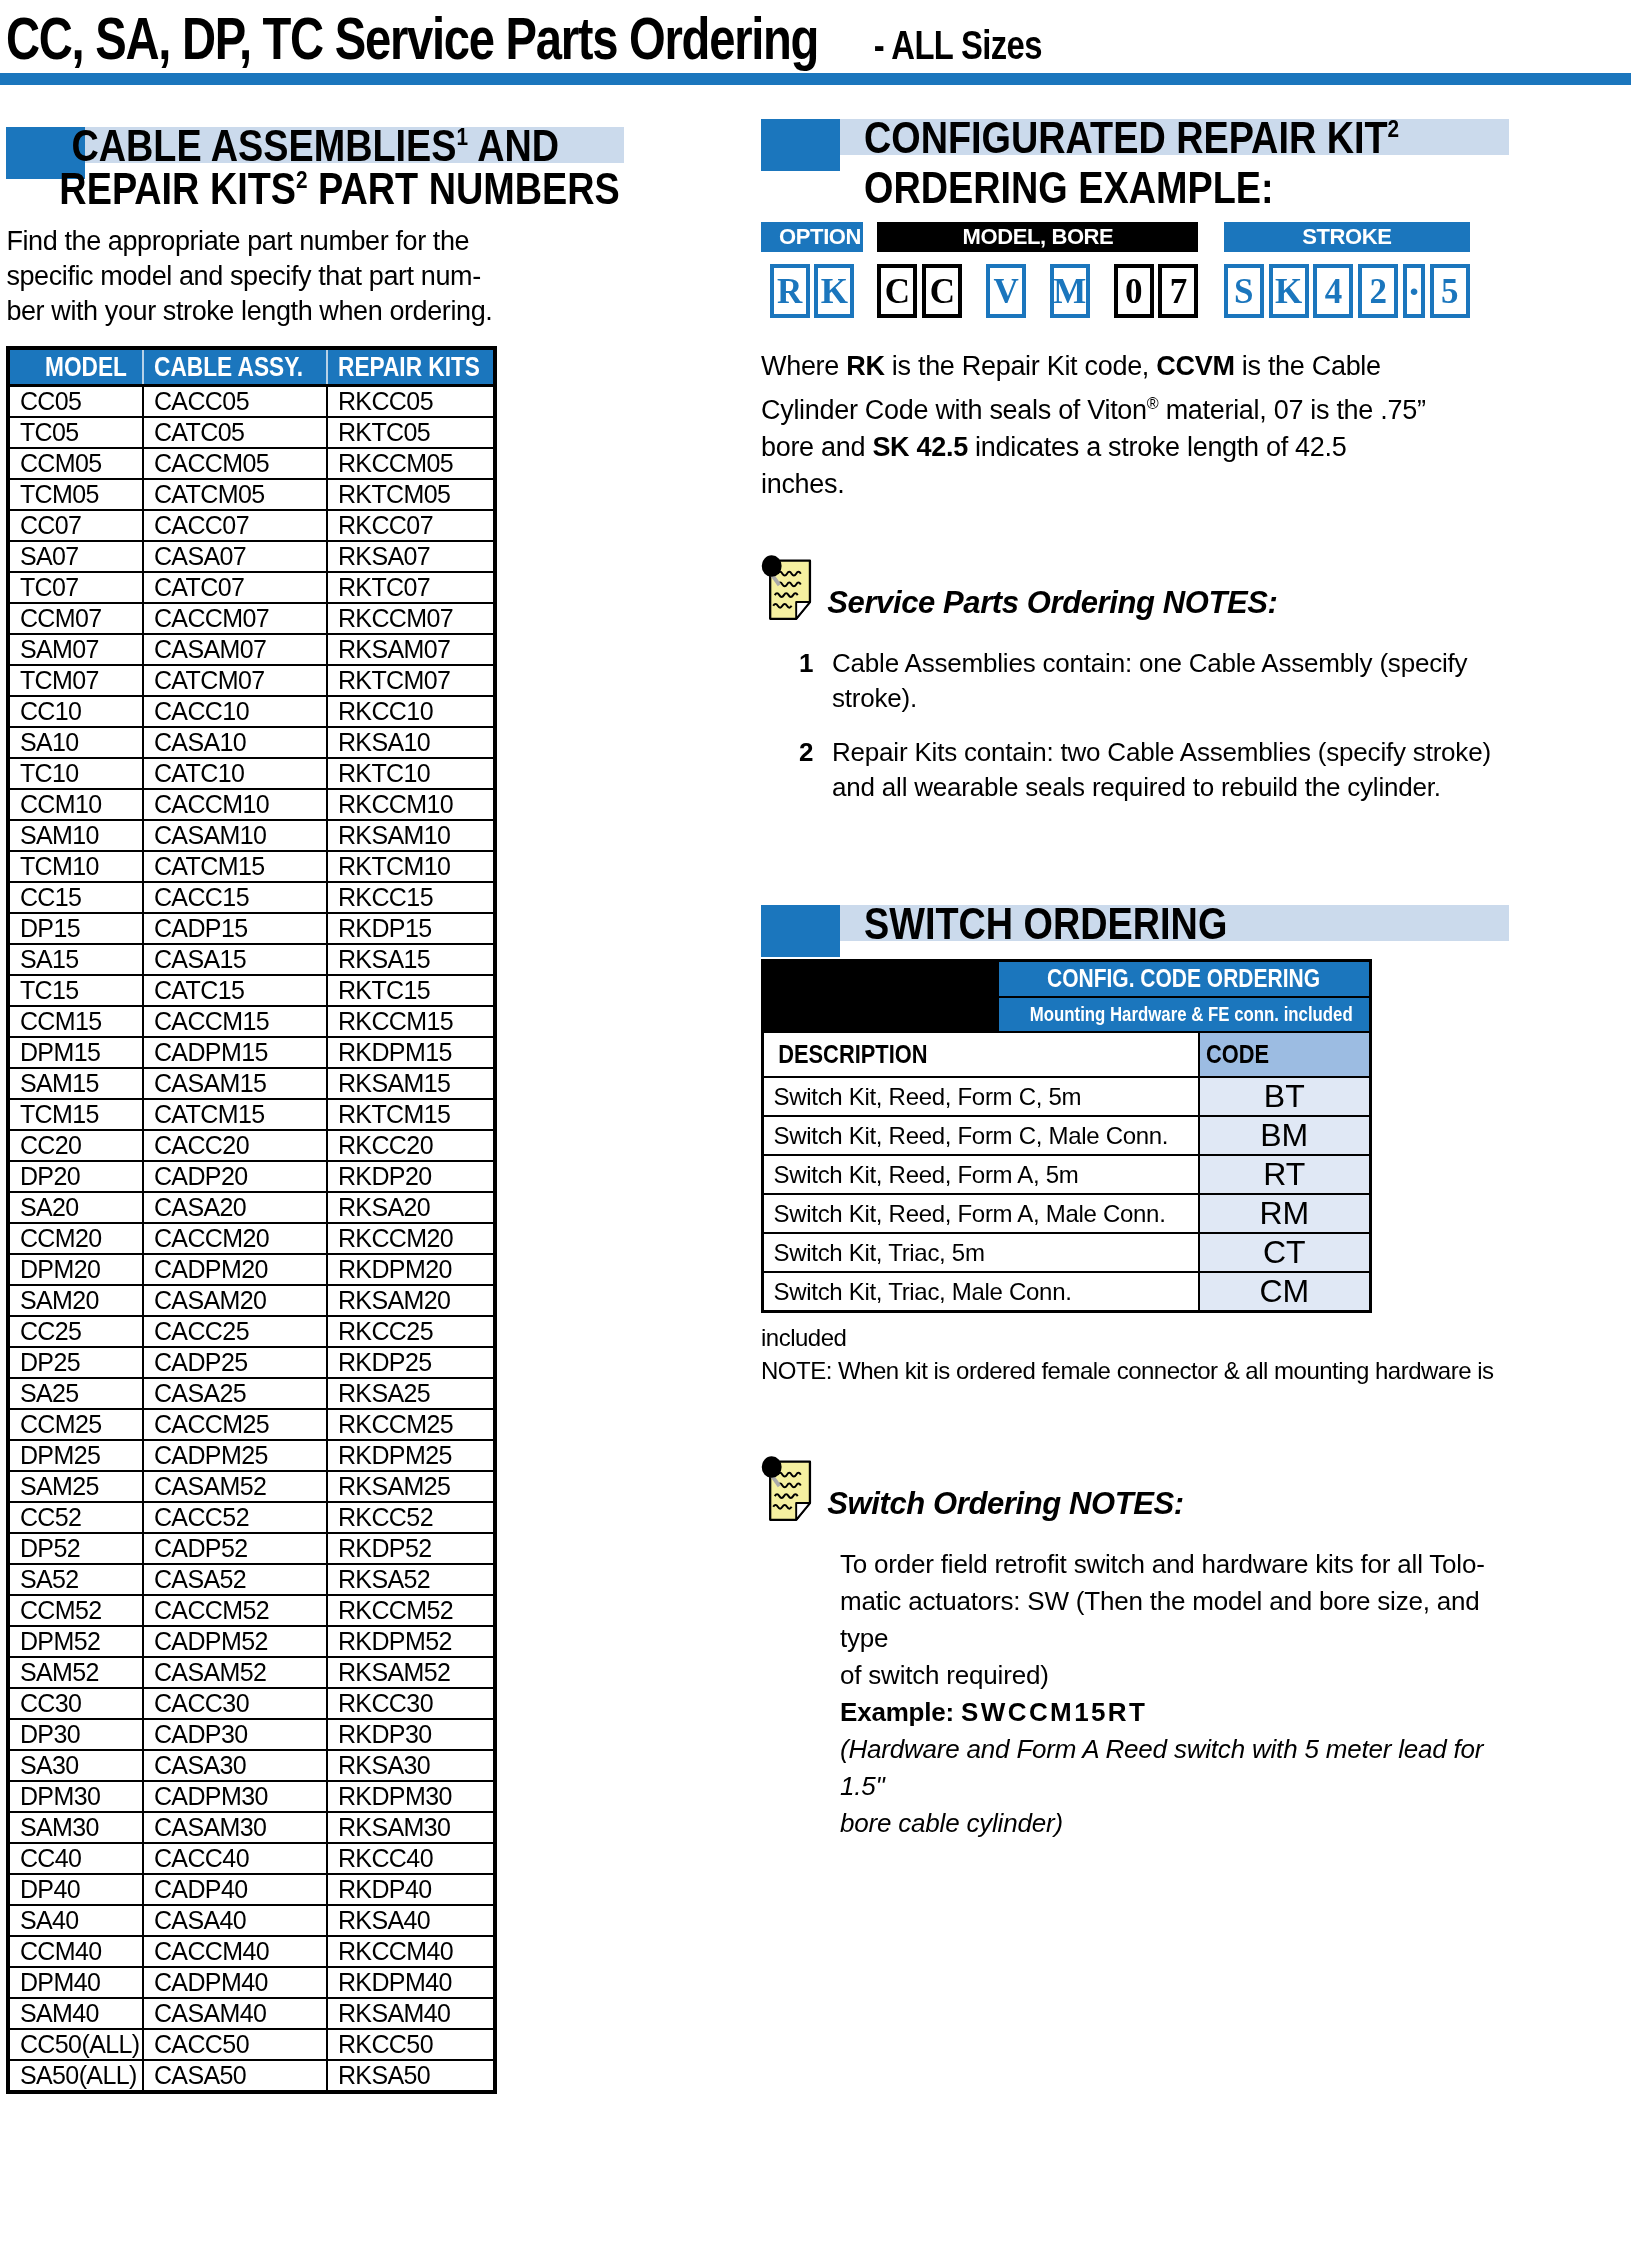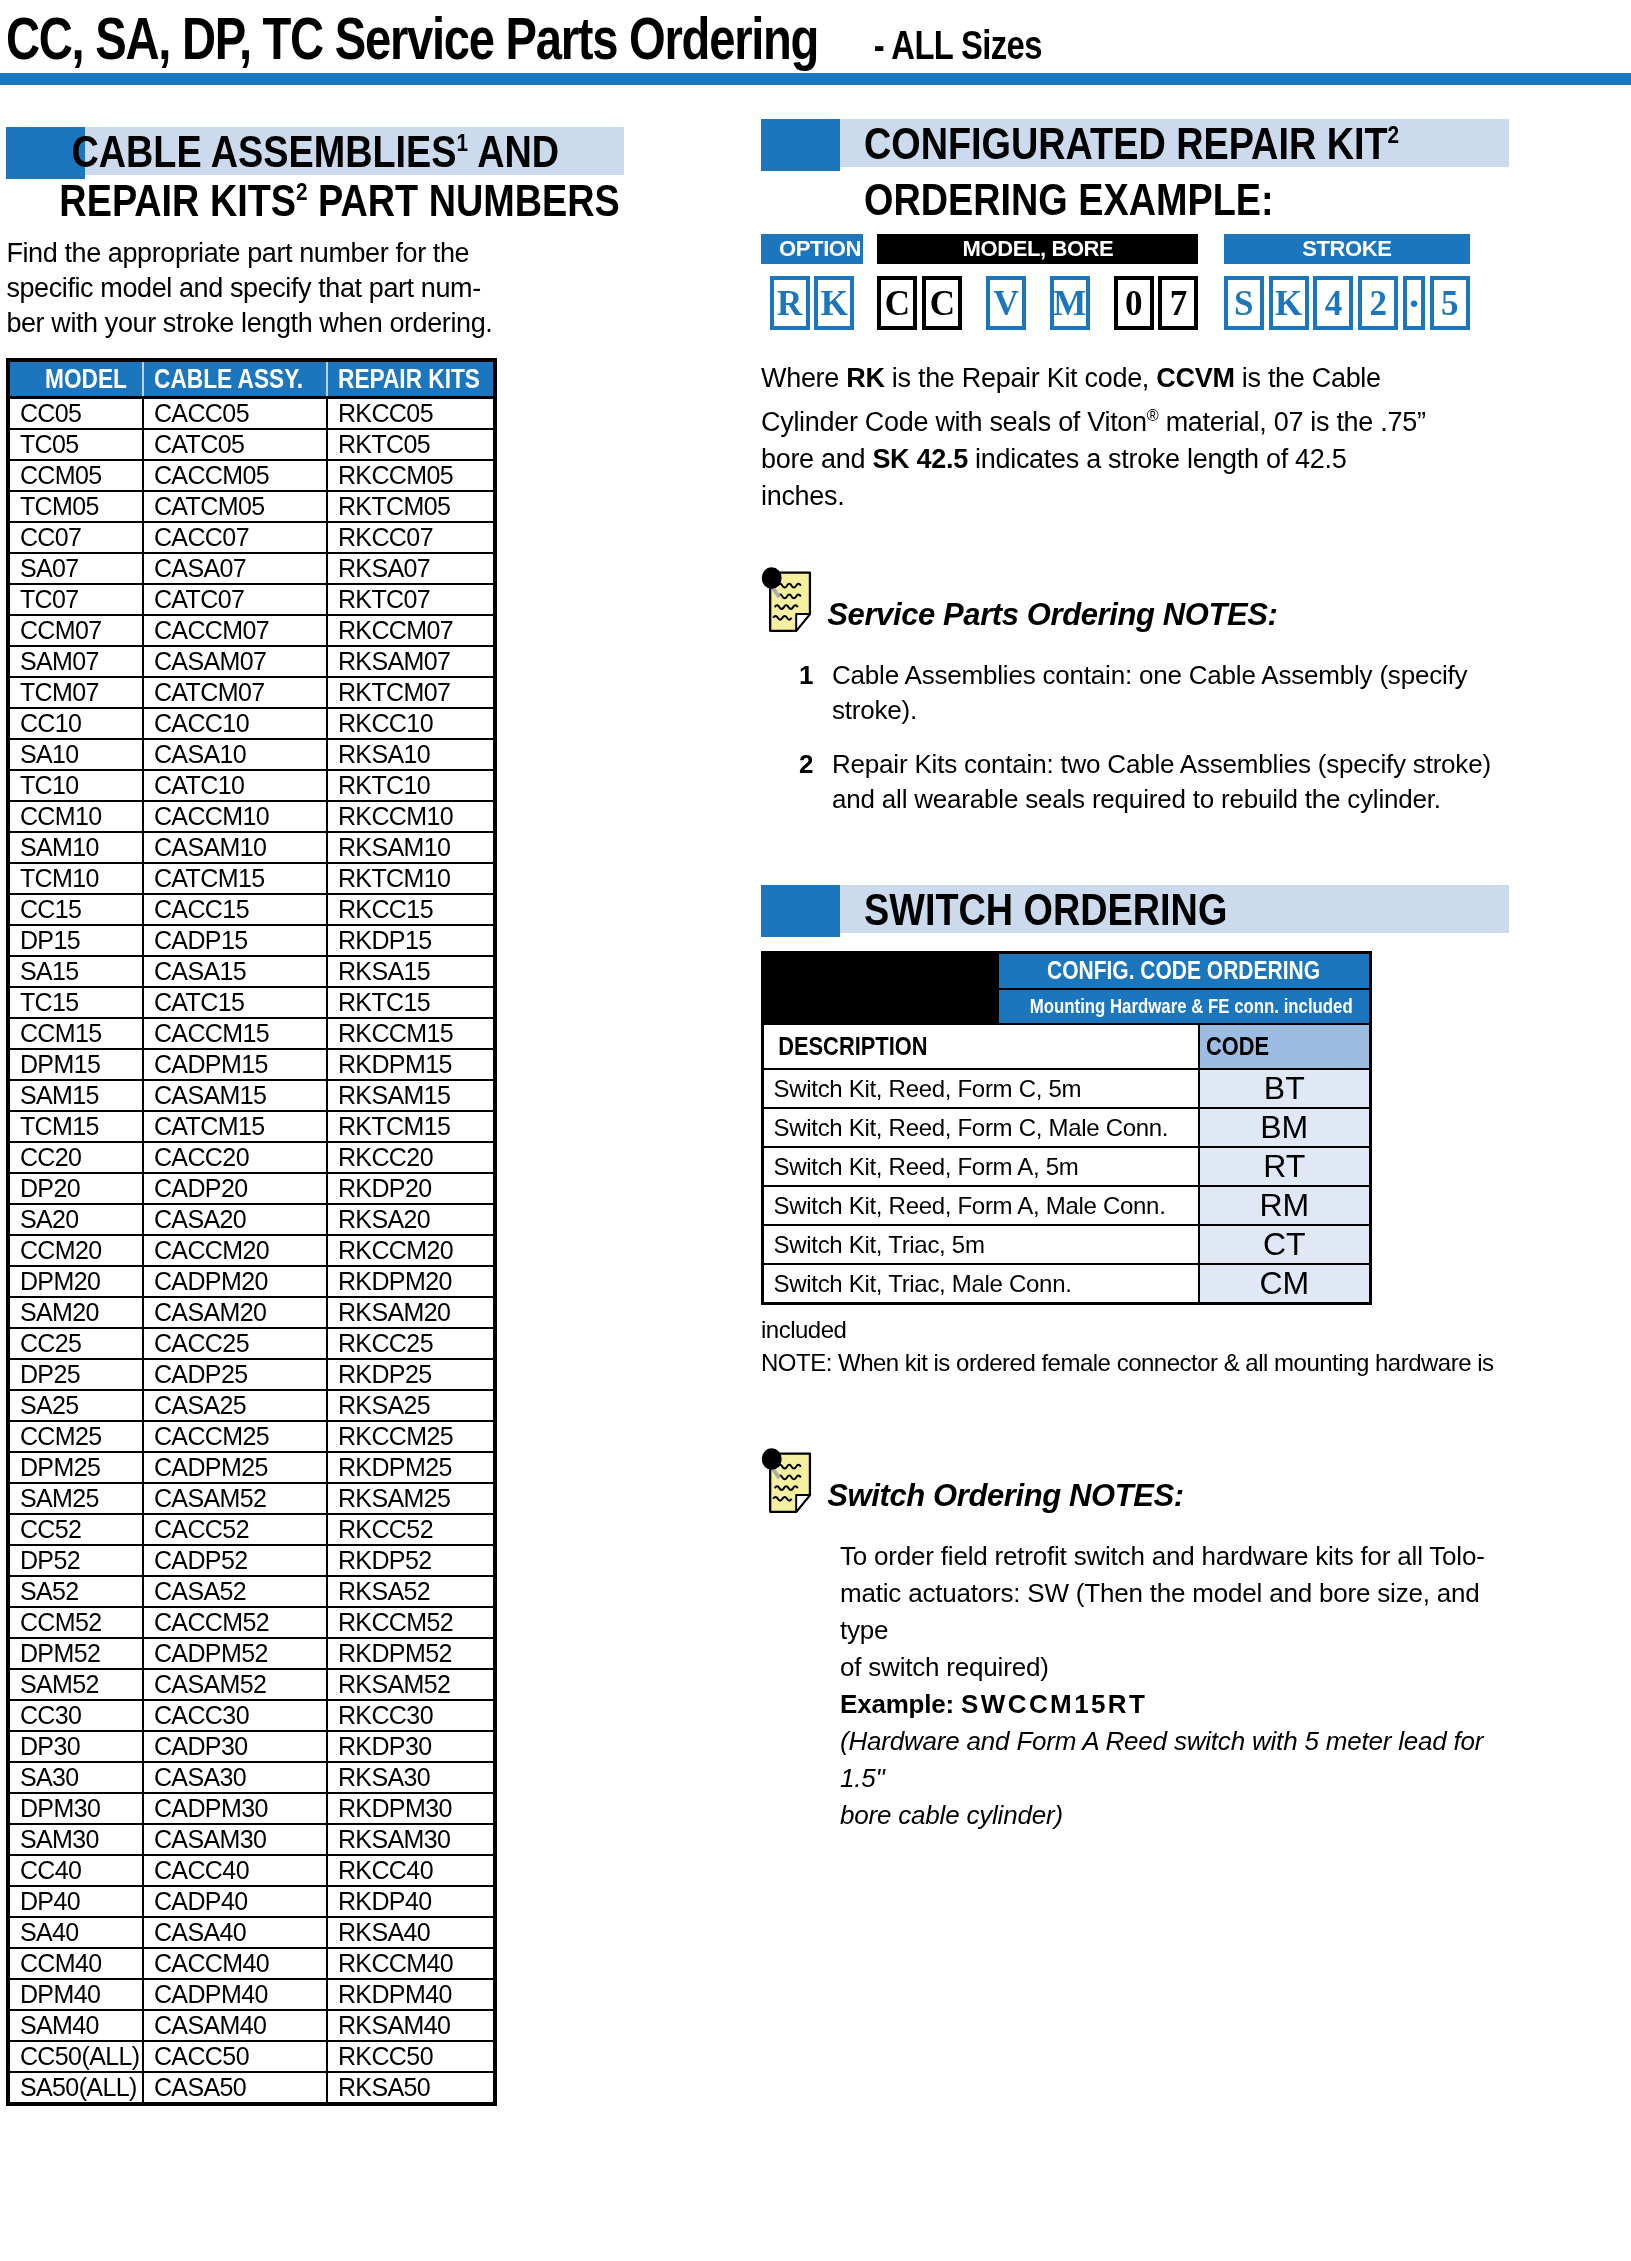--- a/index.html
+++ b/index.html
@@ -11,21 +11,21 @@
   body{font-family:"Liberation Sans",sans-serif;color:var(--ink);}
   .page{position:relative;width:1632px;height:2261px;background:#fff;overflow:hidden;}
 
   
   .title-wrap{position:absolute;left:6.4px;top:4.8px;white-space:nowrap;}
   .t-main{display:inline-block;font-size:59px;font-weight:bold;transform:scaleX(.80);transform-origin:0 50%;letter-spacing:-1.6px;}
   .t-suffix{display:inline-block;font-size:41px;font-weight:bold;transform:scaleX(.80) translateX(-189px);transform-origin:0 50%;letter-spacing:-0.8px;}
   .title-rule{position:absolute;left:0;top:73px;width:1632px;height:12px;background:var(--blue);}
 
   
-  .sec-head{position:relative;display:flex;height:48px;border-radius:14px;}
+  .sec-head{position:relative;display:flex;height:36px;border-radius:14px;}
   .sec-sq{width:79px;height:52px;background:var(--blue);flex:0 0 auto;}
   .sec-band{flex:1;background:var(--band);display:flex;align-items:center;}
   .cond{display:inline-block;transform:scaleX(.84);transform-origin:0 50%;white-space:nowrap;}
   .cond-c{display:inline-block;transform:scaleX(.84);transform-origin:50% 50%;white-space:nowrap;}
   .sec-title{font-size:45px;font-weight:bold;line-height:1;}
   sup.s{font-size:.55em;vertical-align:super;line-height:0;}
 
   
   .left-col{position:absolute;left:6.4px;top:127px;width:618px;}
   .lh-line1{position:absolute;left:0;right:0;top:50%;transform:translateY(-50%);text-align:center;}
@@ -66,21 +66,21 @@
   .example-para .sup{font-size:.6em;vertical-align:super;}
 
   .notes-block{margin-top:51px;}
   .notes-head{display:flex;align-items:flex-end;}
   .notes-title{margin-left:14.3px;margin-bottom:3.2px;font-size:31px;font-weight:bold;font-style:italic;letter-spacing:-0.4px;}
   .notes-list{margin-top:22px;margin-left:38px;}
   .note-row{display:flex;margin-bottom:19px;font-size:26px;line-height:35px;}
   .note-num{width:33px;font-weight:bold;flex:0 0 auto;}
   .note-text{width:767px;letter-spacing:-0.2px;}
 
-  .switch-band{margin-top:68px;}
+  .switch-band{margin-top:100px;}
 
   .config-table{margin-top:17.5px;width:608px;border:3.2px solid #000;table-layout:fixed;}
   .config-table td{border:2.4px solid #000;}
   .cfg-corner{background:#000;}
   .cfg-header{background:var(--blue);color:#fff;text-align:center;font-weight:bold;font-size:25px;height:37px;}
   .cfg-subheader{background:var(--blue);color:#fff;text-align:center;font-weight:bold;font-size:20px;height:35px;}
   .cfg-colhead{font-weight:bold;font-size:26px;text-align:left;height:45px;}
   .cfg-colhead--code{background:var(--code-header);}
   .cfg-desc{font-size:24px;letter-spacing:-0.3px;padding-left:9.5px;height:33px;}
   .cfg-code{background:var(--code-row);font-size:32px;text-align:center;}

